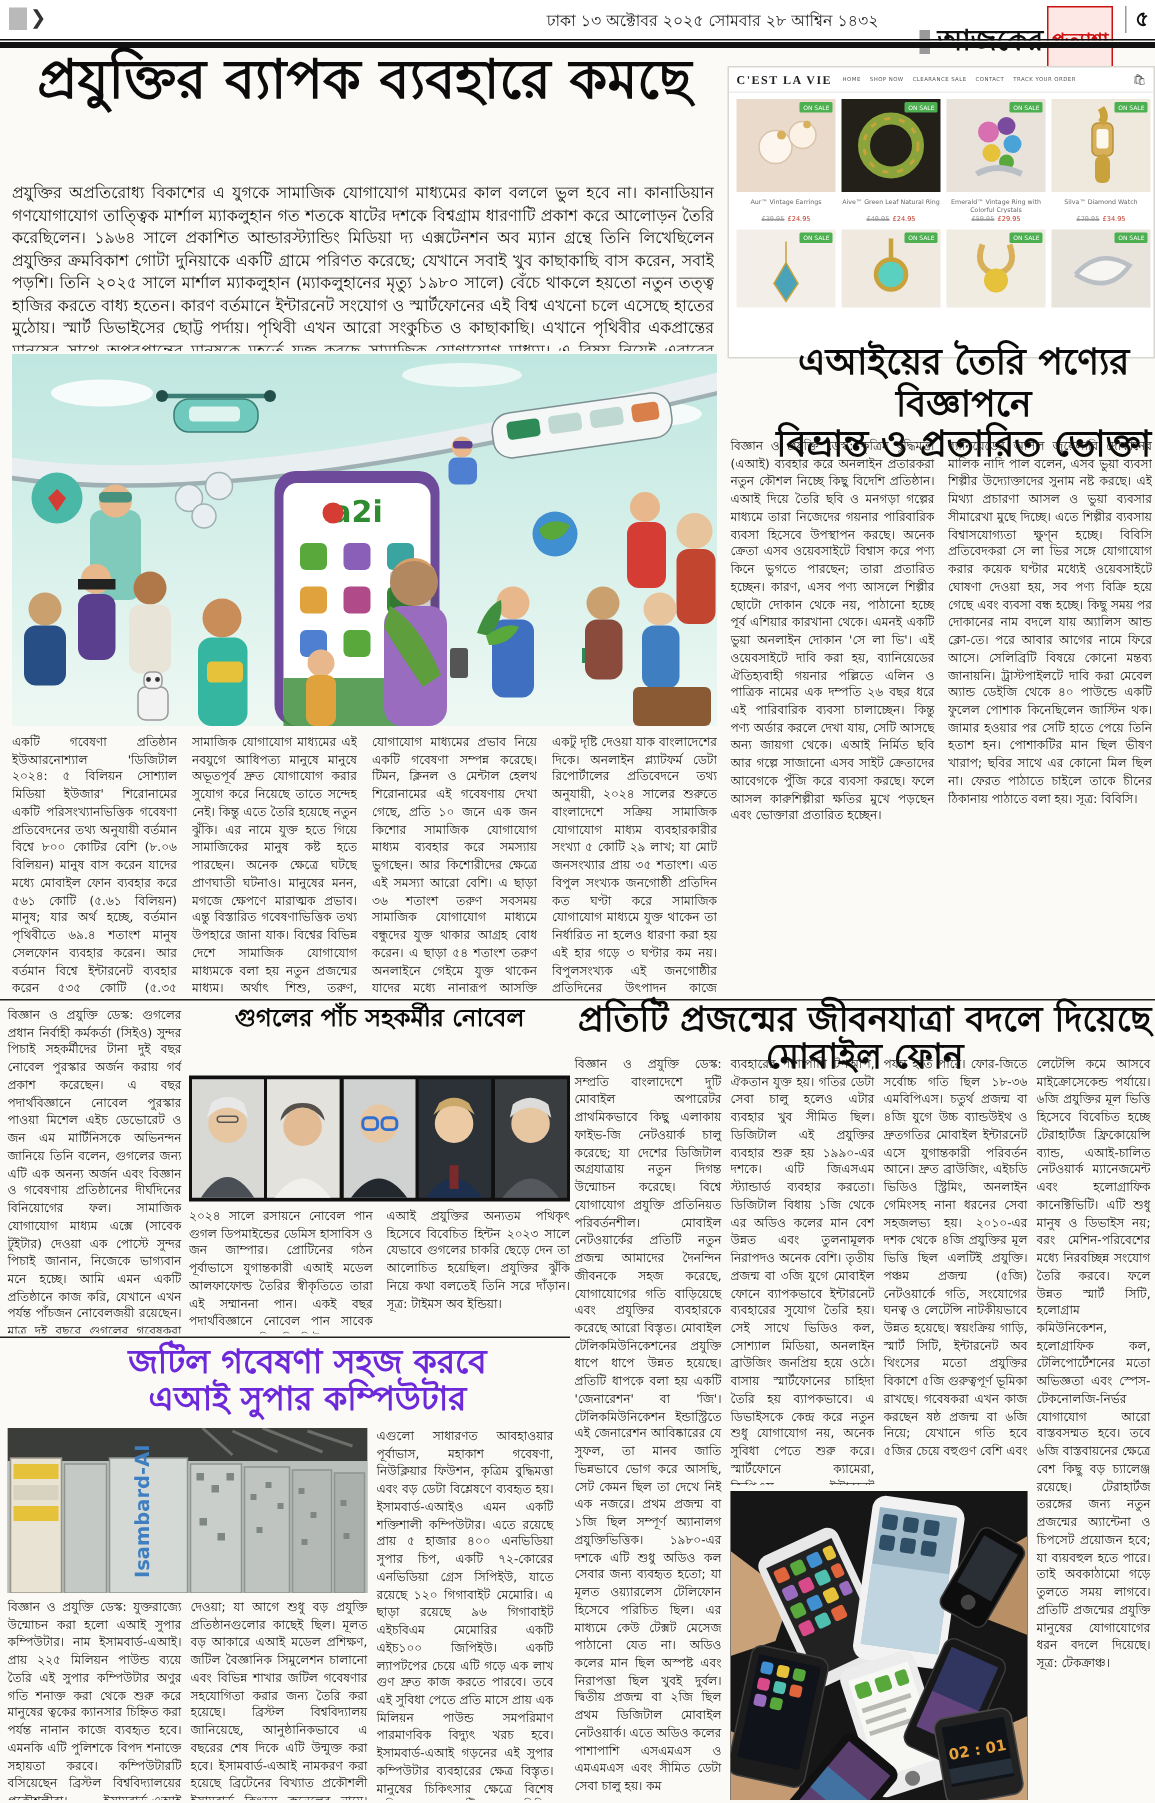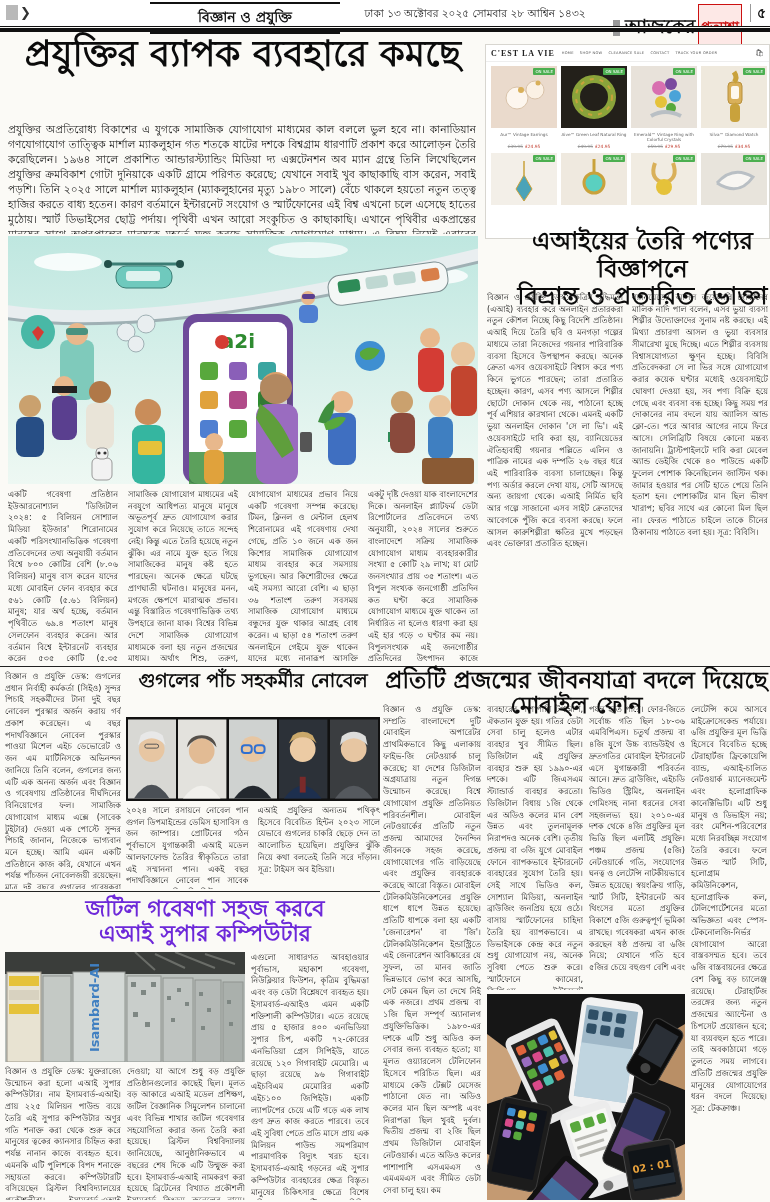--- a/index.html
+++ b/index.html
@@ -51,21 +51,21 @@
   .row2 .pimg{height:52px;}
   .ad-hl{position:absolute;left:501px;top:228px;width:283px;text-align:center;
     font-weight:bold;font-size:24px;line-height:1.15;color:#0b0b0b;}
   .ad-cols{position:absolute;left:487px;top:292px;width:281px;height:370px;display:flex;gap:9px;}
   
   .rule-mid{position:absolute;left:0;top:666px;width:770px;border-top:1px solid #222;}
   .rule-super{position:absolute;left:0;top:891px;width:380px;border-top:1px solid #222;}
   
   .g-left{position:absolute;left:5px;top:671px;width:116px;height:218px;}
   .g-hl{position:absolute;left:126px;top:670px;width:254px;text-align:center;font-weight:bold;
-    font-size:19px;line-height:1.15;color:#0b0b0b;}
+    font-size:16px;line-height:1.15;color:#0b0b0b;}
   .g-photos{position:absolute;left:126px;top:717px;width:254px;height:84px;background:#111;
     display:flex;gap:2px;padding:2px;box-sizing:border-box;}
   .g-photos svg{flex:1;height:100%;}
   .g-cols{position:absolute;left:126px;top:805px;width:254px;height:84px;display:flex;gap:9px;}
   
   .s-hl{position:absolute;left:5px;top:896px;width:400px;text-align:center;font-weight:bold;
     font-size:22px;line-height:1.15;color:#6d28d9;}
   .s-img{position:absolute;left:5px;top:952px;width:240px;height:110px;overflow:hidden;background:#9aa09d;}
   .s-colA{position:absolute;left:251px;top:952px;width:118px;height:248px;}
   .s-colB{position:absolute;left:5px;top:1066px;width:116px;height:134px;}
@@ -81,21 +81,20 @@
   .m-photo{position:absolute;left:487px;top:994px;width:198px;height:206px;background:#141414;overflow:hidden;}
 </style>
 </head>
 <body>
 
 <div class="masthead">
   <div class="navbox">
     <span class="sq"></span>
     <span class="chev">❯</span>
   </div>
-  <div class="section-slug">বিজ্ঞান ও  প্রযুক্তি</div>
   <div class="dateline">ঢাকা ১৩ অক্টোবর ২০২৫ সোমবার ২৮ আশ্বিন ১৪৩২</div>
   <div class="brand">
     <span class="bar"></span>
     <span class="b1">আজকের</span>
     <span class="b2">প্রত্যাশা</span>
   </div>
   <div class="pagenum">৫</div>
 </div>
 <div class="head-rule"></div>
 

